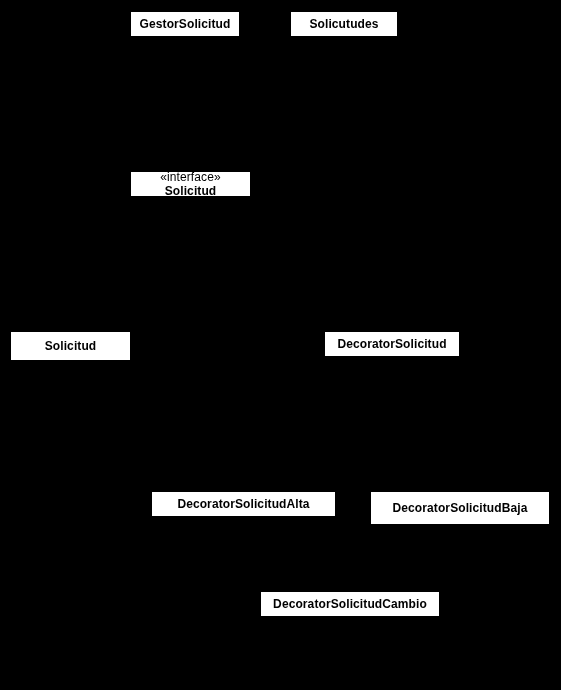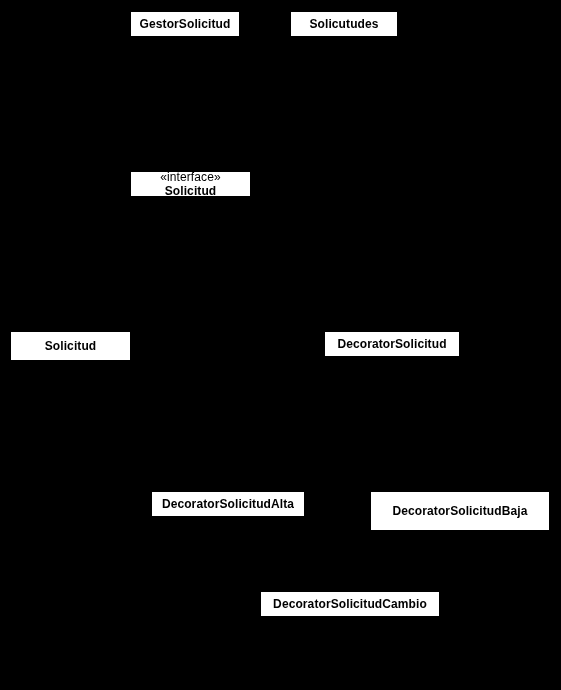--- a/index.html
+++ b/index.html
@@ -79,25 +79,25 @@
   </div>
 
   <div class="uml-class" style="left:11px; top:332px; width:119px; height:28px;">
     <span class="cls-name">Solicitud</span>
   </div>
 
   <div class="uml-class" style="left:281px; top:332px; width:134px; height:24px;margin-left:44px;">
     <span class="cls-name">DecoratorSolicitud</span>
   </div>
 
-  <div class="uml-class" style="left:152px; top:492px; width:152px; height:24px;">
+  <div class="uml-class" style="left:152px; top:492px; width:183px; height:24px;">
     <span class="cls-name">DecoratorSolicitudAlta</span>
   </div>
 
-  <div class="uml-class" style="left:371px; top:492px; width:178px; height:38px;">
+  <div class="uml-class" style="left:371px; top:492px; width:178px; height:32px;">
     <span class="cls-name">DecoratorSolicitudBaja</span>
   </div>
 
   <div class="uml-class" style="left:261px; top:592px; width:178px; height:24px;align-items:center;">
     <span class="cls-name">DecoratorSolicitudCambio</span>
   </div>
 
 </div>
 
 </body></html>

